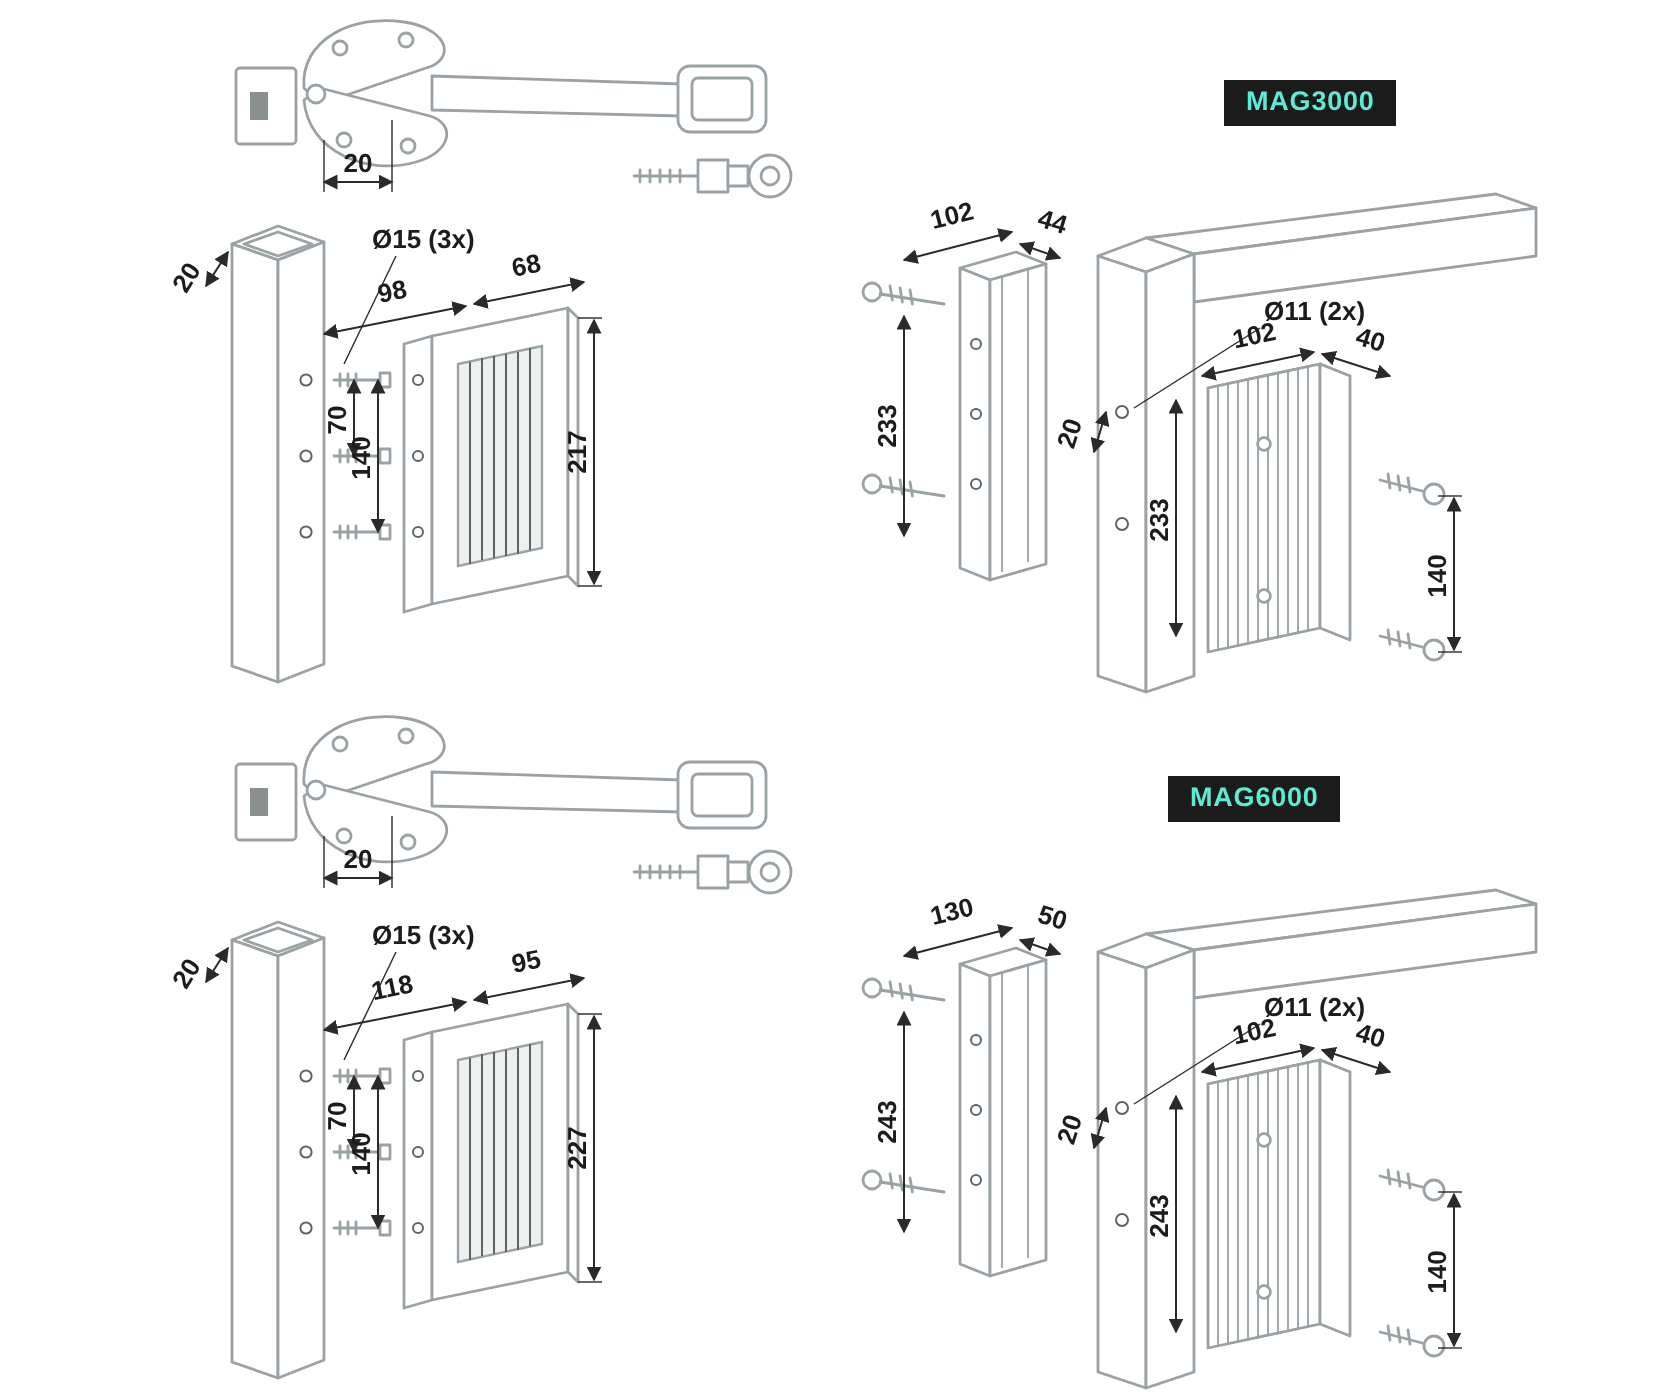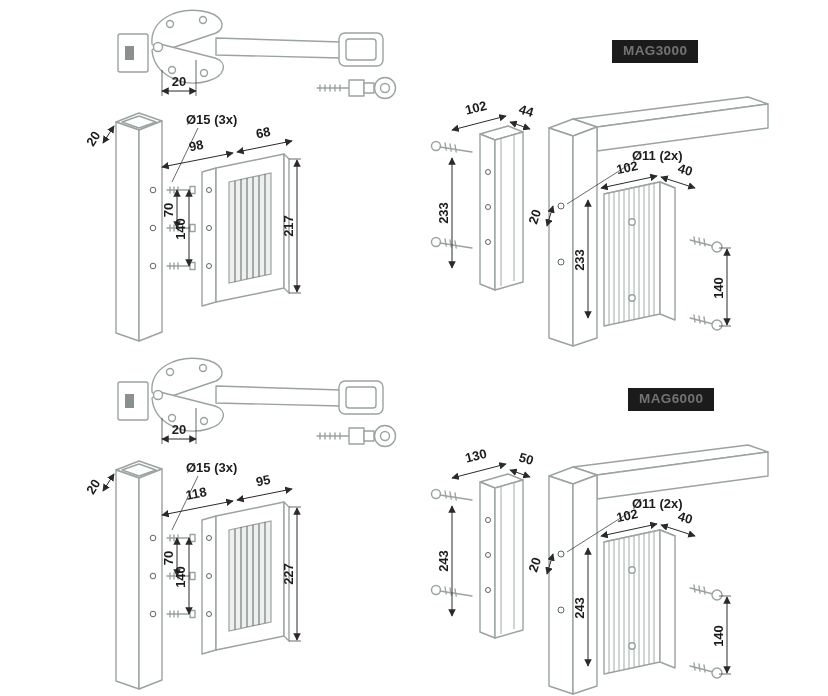--- a/index.html
+++ b/index.html
@@ -5,26 +5,26 @@
   * { box-sizing: border-box; }
   html,body { margin:0; padding:0; background:#ffffff; }
   .canvas {
     position:relative; width:828px; height:696px; background:#ffffff;
     font-family:"Liberation Sans", sans-serif; overflow:hidden;
   }
   svg.section { position:absolute; left:0; }
   #sec1 { top:0; }
   #sec2 { top:348px; }
   .badge {
-    position:absolute; background:#1b1b1b; color:#737373;
+    position:absolute; background:#1b1b1b; color:#5eead4;
     font-weight:bold; font-size:13.5px; line-height:1;
     padding:4px 11px 5px; letter-spacing:.4px;
   }
   #badge1 { left:612px; top:40px; }
-  #badge2 { left:628px; top:388px; }
+  #badge2 { left:584px; top:388px; }
   
   .gl { stroke:#9aa3a1; stroke-width:1.4; fill:none; stroke-linecap:round; stroke-linejoin:round; }
   .gf { stroke:#9aa3a1; stroke-width:1.4; fill:#ffffff; stroke-linejoin:round; }
   .mg { stroke:#5f6563; stroke-width:1; fill:none; }
   .hp { stroke:#98a09f; stroke-width:.9; fill:none; }
   
   .dl { stroke:#2a2a2a; stroke-width:1; fill:none; }
   .el { stroke:#2a2a2a; stroke-width:.7; fill:none; }
   .dt { font-family:"Liberation Sans",sans-serif; font-size:13px; font-weight:bold;
         fill:#1c1c1c; text-anchor:middle; }

